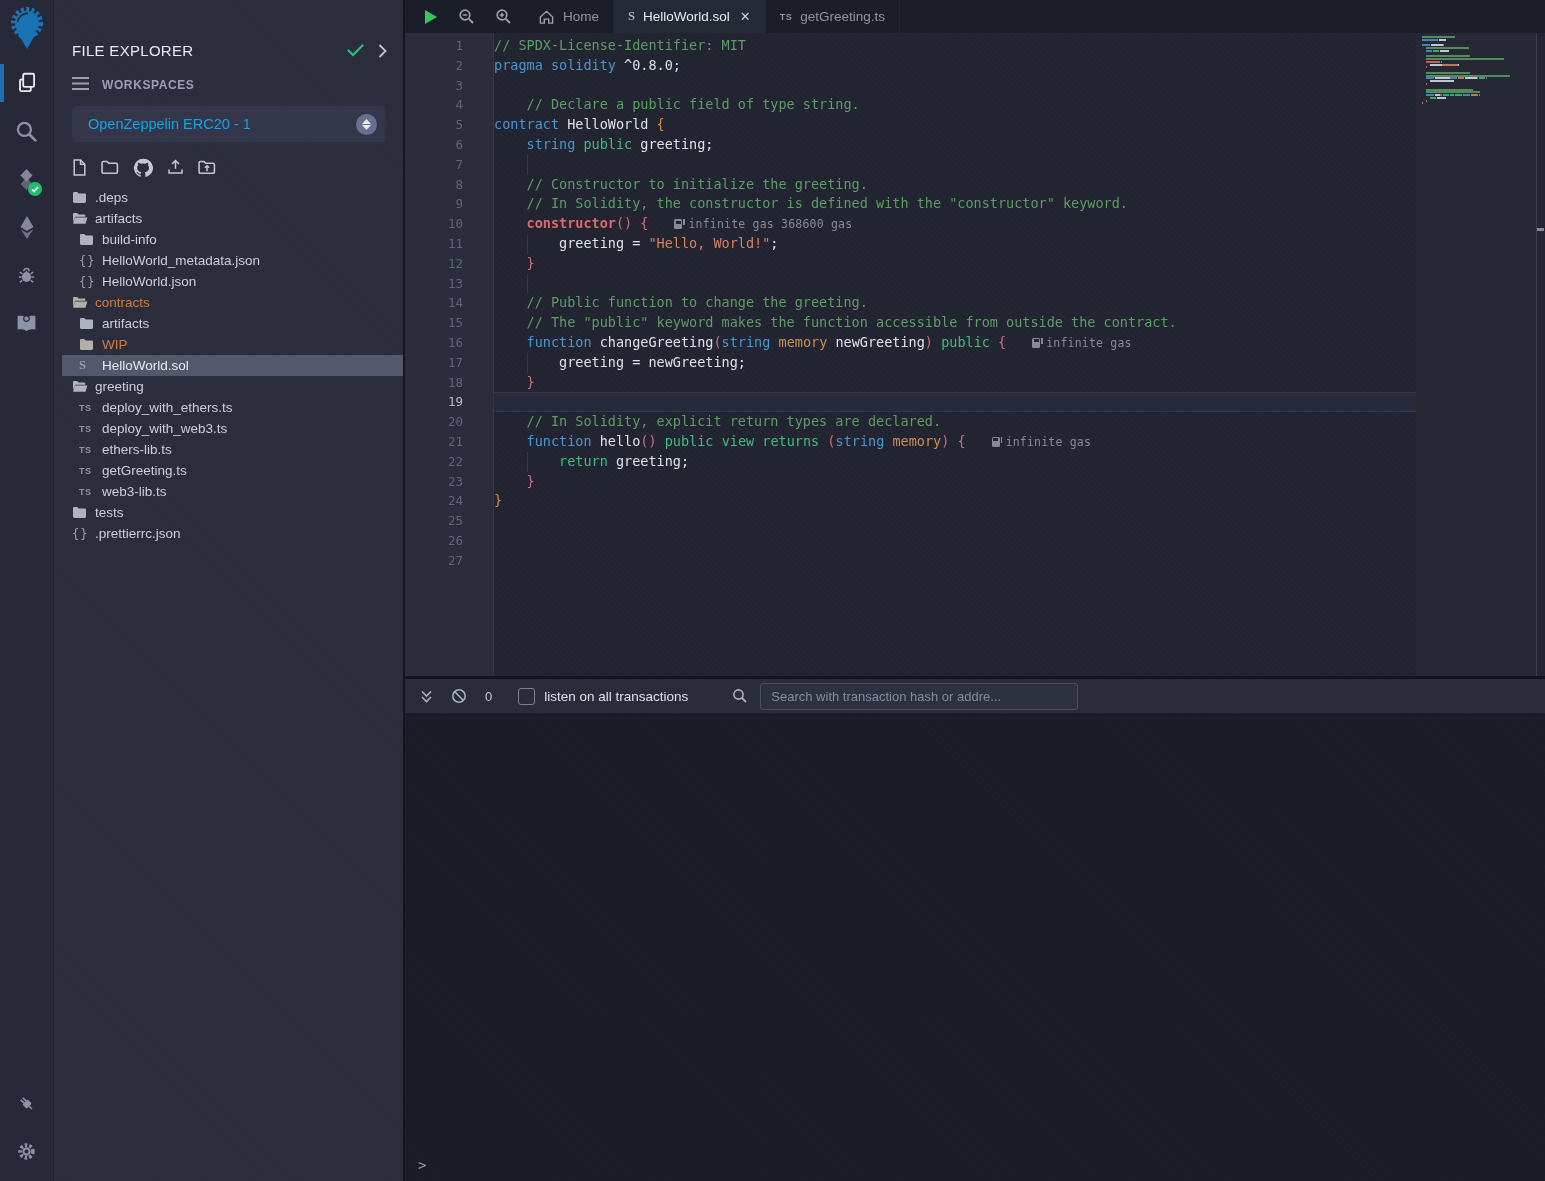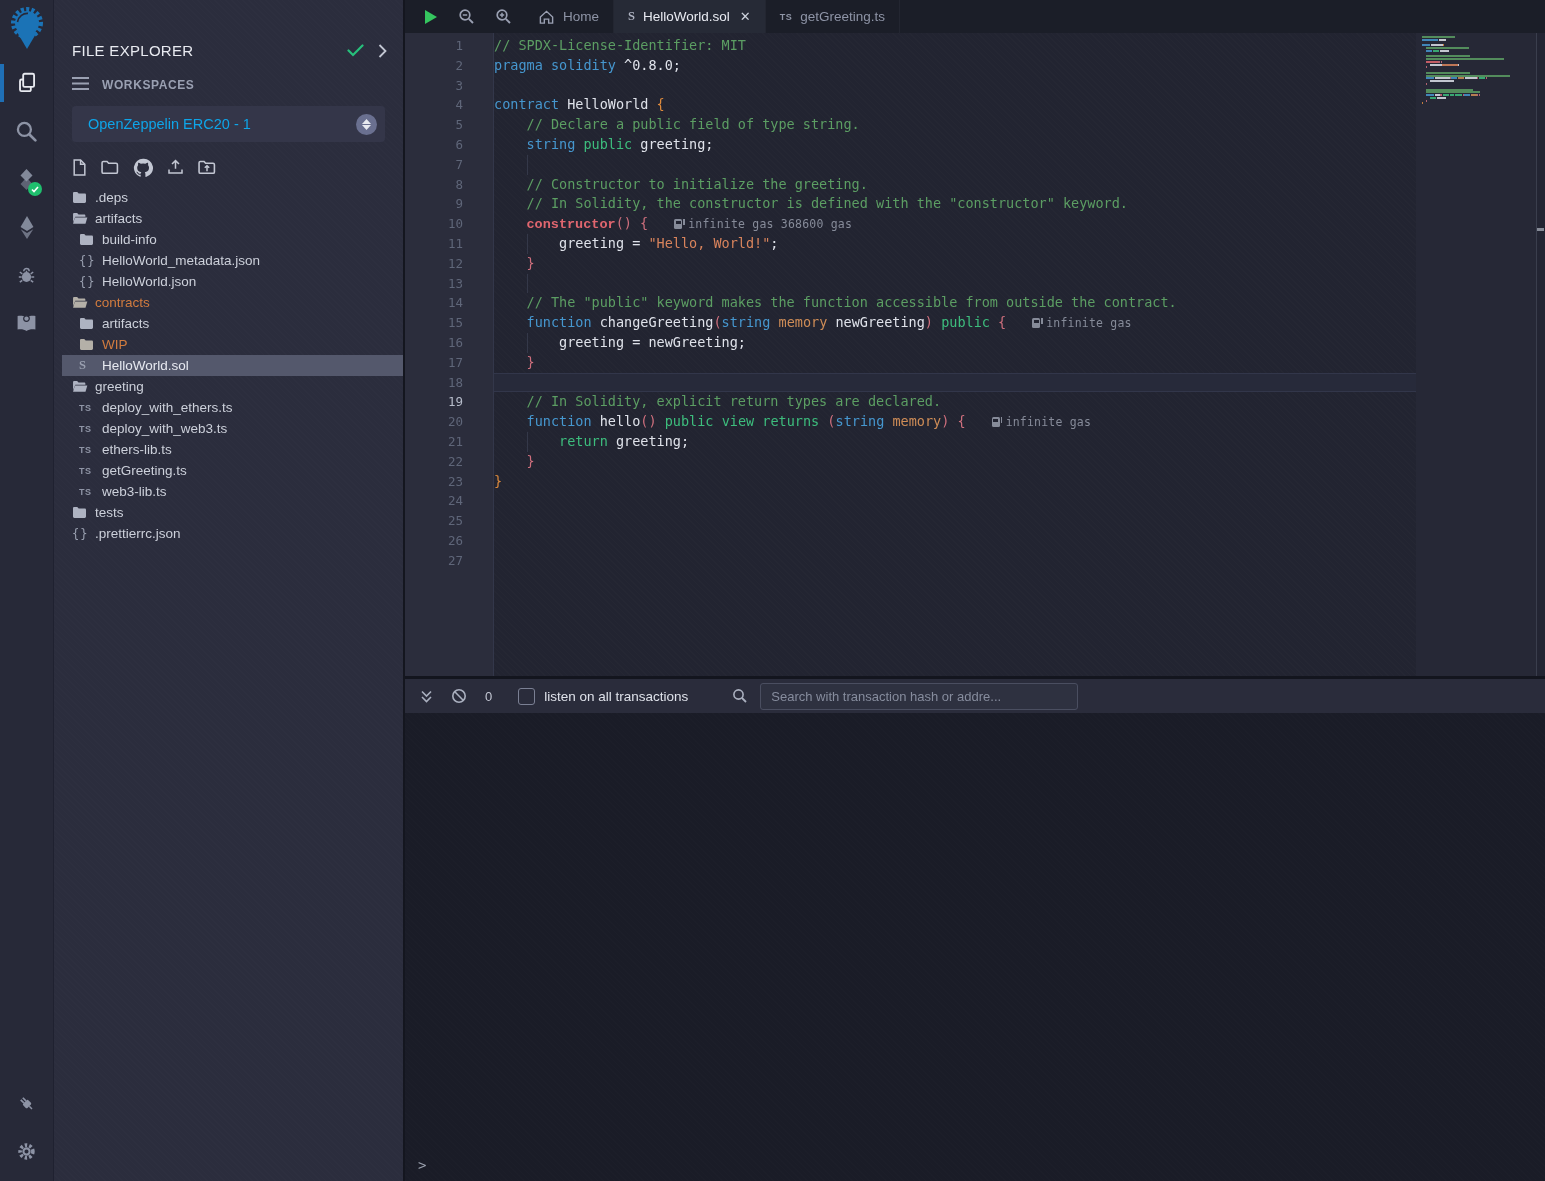--- a/index.html
+++ b/index.html
@@ -73,21 +73,21 @@
     font-family:"DejaVu Sans Mono",monospace;font-size:12.5px;color:#5f6679;flex:none;}
   .lnum{height:19.8px;line-height:19.8px;text-align:right;padding-right:30px;}
   .lnum.cur{color:#b6bcca;}
   .code{flex:1;background:var(--bg-code);box-sizing:border-box;padding-top:3px;overflow:hidden;
     font-family:"DejaVu Sans Mono",monospace;font-size:13.5px;border-left:1px solid #33374a;min-width:0;
     background-image:repeating-linear-gradient(45deg,rgba(255,255,255,.01) 0 1px,transparent 1px 4px);}
   .cline{height:19.8px;line-height:19.8px;white-space:pre;position:relative;}
   .cline.cur{background:#272a3a;box-shadow:inset 0 1px 0 #32364a, inset 0 -1px 0 #32364a;}
   .guide{position:absolute;left:33px;top:0;bottom:0;width:1px;background:#343849;}
   .tk-c{color:var(--syn-c);} .tk-kb{color:var(--syn-kb);} .tk-kg{color:var(--syn-kg);}
-  .tk-o{color:var(--syn-o);} .tk-s{color:var(--syn-s);} .tk-ct{color:var(--syn-ct);font-weight:bold;font-family:Liberation Mono, monospace;}
+  .tk-o{color:var(--syn-o);} .tk-s{color:var(--syn-s);} .tk-ct{color:var(--syn-ct);font-weight:bold;}
   .tk-b1{color:var(--syn-b1);} .tk-b2{color:var(--syn-b2);} .tk-d{color:var(--syn-d);}
   .gas{margin-left:26px;font-size:11.5px;color:var(--syn-g);letter-spacing:.2px;}
   .gas-ic{display:inline-block;width:8px;height:10px;background:#868b99;border-radius:1.5px;
     margin-right:6px;position:relative;vertical-align:-1px;}
   .gas-ic::before{content:'';position:absolute;left:1.5px;top:1.5px;width:5px;height:3px;background:var(--bg-code);}
   .gas-ic::after{content:'';position:absolute;right:-2.5px;top:0;width:1.5px;height:6px;background:#868b99;}
   .minimap{width:120px;background:var(--bg-minimap);flex:none;padding:3px 0 0 6px;box-sizing:border-box;}
   .mm-row{display:flex;height:2px;margin-bottom:.78px;}
   .mm-tk{height:2px;display:inline-block;opacity:.85;}
   .ruler{width:8px;background:#232533;border-left:1px solid #3a3e4d;flex:none;position:relative;}
@@ -472,30 +472,31 @@
           <div class="lnum">23</div>
           <div class="lnum">24</div>
           <div class="lnum">25</div>
           <div class="lnum">26</div>
           <div class="lnum">27</div>
         </div>
       <div class="code" id="code">
           <div class="cline"><span class="tk tk-c">// SPDX-License-Identifier: MIT</span></div>
           <div class="cline"><span class="tk tk-kb">pragma solidity</span><span class="tk tk-d"> ^0.8.0;</span></div>
           <div class="cline"></div>
+          <div class="cline"><span class="tk tk-d">    </span><span class="tk tk-c">// Declare a public field of type string.</span></div>
           <div class="cline"><span class="tk tk-kb">contract</span><span class="tk tk-d"> HelloWorld </span><span class="tk tk-b1">{</span></div>
-          <div class="cline"><span class="tk tk-d">    </span><span class="tk tk-c">// Declare a public field of type string.</span></div>
           <div class="cline"><span class="tk tk-d">    </span><span class="tk tk-kb">string</span><span class="tk tk-d"> </span><span class="tk tk-kg">public</span><span class="tk tk-d"> greeting;</span></div>
           <div class="cline"><span class="guide"></span></div>
           <div class="cline"><span class="tk tk-d">    </span><span class="tk tk-c">// Constructor to initialize the greeting.</span></div>
           <div class="cline"><span class="tk tk-d">    </span><span class="tk tk-c">// In Solidity, the constructor is defined with the "constructor" keyword.</span></div>
           <div class="cline"><span class="tk tk-d">    </span><span class="tk tk-ct">constructor</span><span class="tk tk-b2">()</span><span class="tk tk-d"> </span><span class="tk tk-b2">{</span><span class="gas"><span class="gas-ic"></span>infinite gas 368600 gas</span></div>
           <div class="cline"><span class="guide"></span><span class="tk tk-d">        greeting = </span><span class="tk tk-s">"Hello, World!"</span><span class="tk tk-d">;</span></div>
           <div class="cline"><span class="tk tk-d">    </span><span class="tk tk-b2">}</span></div>
           <div class="cline"><span class="guide"></span></div>
+          <div class="cline"><span class="tk tk-d">    </span><span class="tk tk-c">// Public function to change the greeting.</span></div>
           <div class="cline"><span class="tk tk-d">    </span><span class="tk tk-c">// The "public" keyword makes the function accessible from outside the contract.</span></div>
           <div class="cline"><span class="tk tk-d">    </span><span class="tk tk-kb">function</span><span class="tk tk-d"> changeGreeting</span><span class="tk tk-b2">(</span><span class="tk tk-kb">string</span><span class="tk tk-d"> </span><span class="tk tk-o">memory</span><span class="tk tk-d"> newGreeting</span><span class="tk tk-b2">)</span><span class="tk tk-d"> </span><span class="tk tk-kg">public</span><span class="tk tk-d"> </span><span class="tk tk-b2">{</span><span class="gas"><span class="gas-ic"></span>infinite gas</span></div>
           <div class="cline"><span class="guide"></span><span class="tk tk-d">        greeting = newGreeting;</span></div>
           <div class="cline"><span class="tk tk-d">    </span><span class="tk tk-b2">}</span></div>
           <div class="cline cur"></div>
           <div class="cline"><span class="tk tk-d">    </span><span class="tk tk-c">// In Solidity, explicit return types are declared.</span></div>
           <div class="cline"><span class="tk tk-d">    </span><span class="tk tk-kb">function</span><span class="tk tk-d"> hello</span><span class="tk tk-b2">()</span><span class="tk tk-d"> </span><span class="tk tk-kg">public</span><span class="tk tk-d"> </span><span class="tk tk-kg">view</span><span class="tk tk-d"> </span><span class="tk tk-kg">returns</span><span class="tk tk-d"> </span><span class="tk tk-b2">(</span><span class="tk tk-kb">string</span><span class="tk tk-d"> </span><span class="tk tk-o">memory</span><span class="tk tk-b2">)</span><span class="tk tk-d"> </span><span class="tk tk-b2">{</span><span class="gas"><span class="gas-ic"></span>infinite gas</span></div>
           <div class="cline"><span class="guide"></span><span class="tk tk-d">        </span><span class="tk tk-kg">return</span><span class="tk tk-d"> greeting;</span></div>
           <div class="cline"><span class="tk tk-d">    </span><span class="tk tk-b2">}</span></div>
           <div class="cline"><span class="tk tk-b1">}</span></div>

